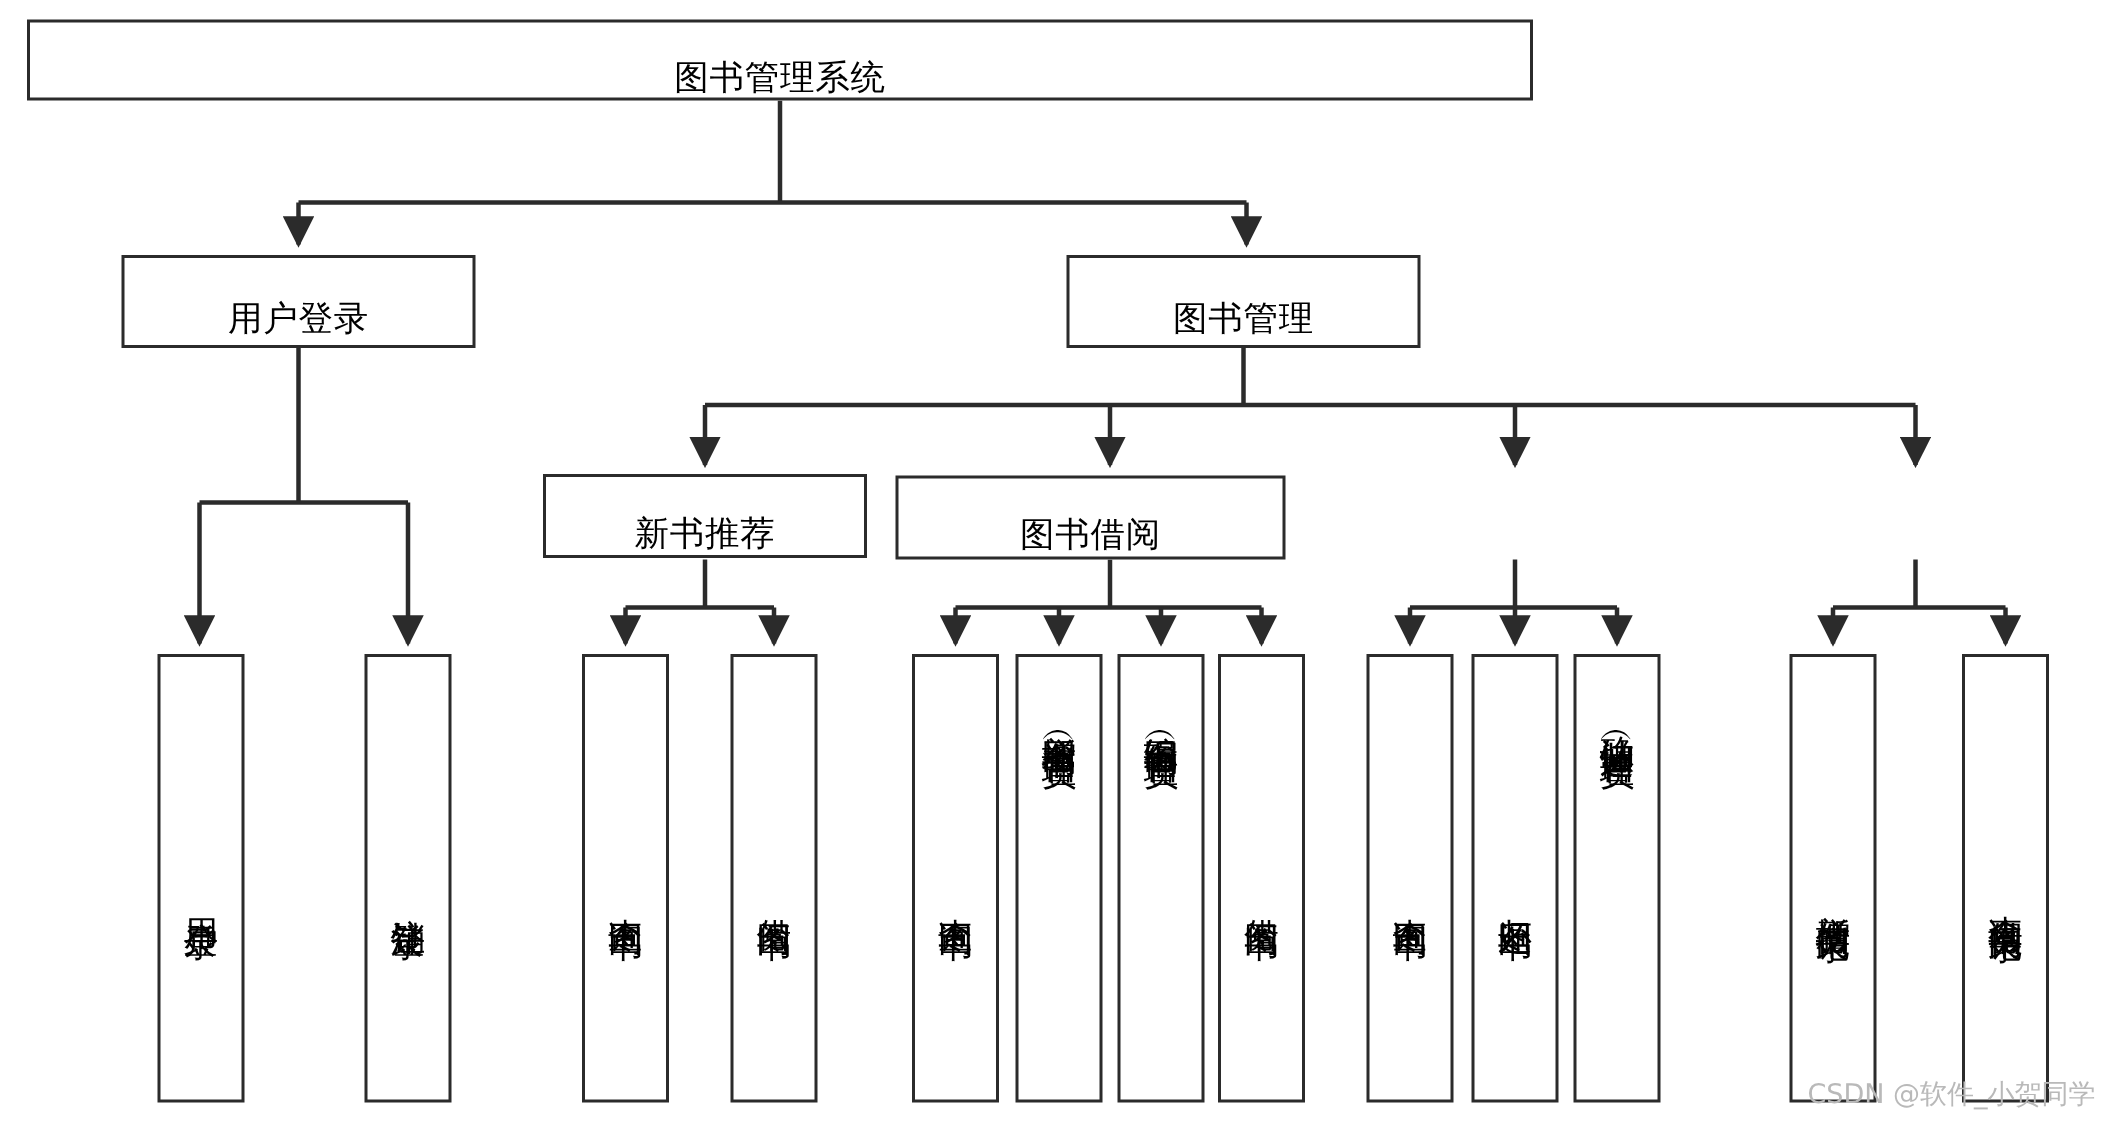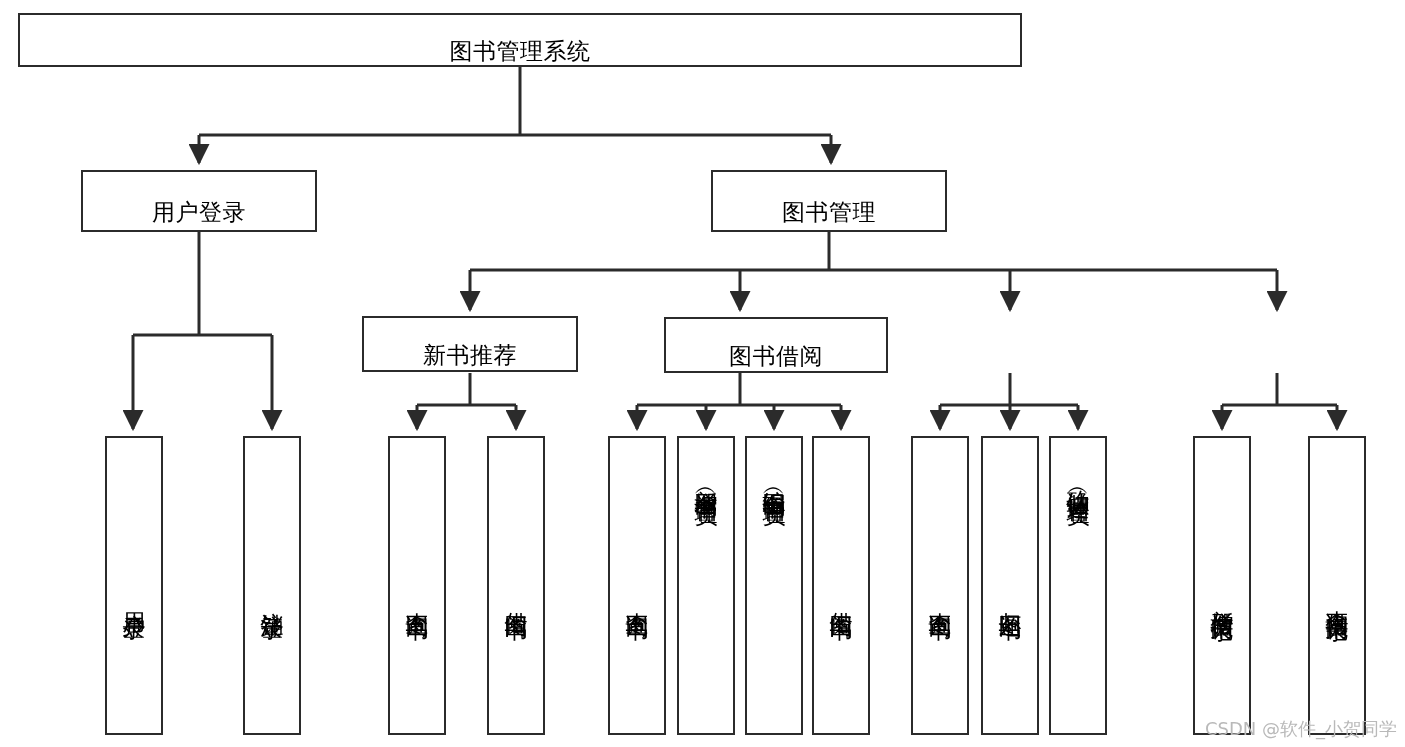--- a/index.html
+++ b/index.html
@@ -137,21 +137,21 @@
   </div>
 
   <div class="node" style="left:711px; top:170px; width:236px; height:62px;">
     <span class="node-label">图书管理</span>
   </div>
 
   <div class="node" style="left:362px; top:316px; width:216px; height:56px;">
     <span class="node-label">新书推荐</span>
   </div>
 
-  <div class="node" style="left:664px; top:317px; width:224px; height:56px;">
+  <div class="node" style="left:597px; top:317px; width:260px; height:56px;">
     <span class="node-label">图书借阅</span>
   </div>
 
 
 
   <div class="node vertical centered" style="left:105px; top:436px; width:58px; height:299px;">
     <span class="node-label">用户登录</span>
   </div>
 
   <div class="node vertical centered" style="left:243px; top:436px; width:58px; height:299px;">

